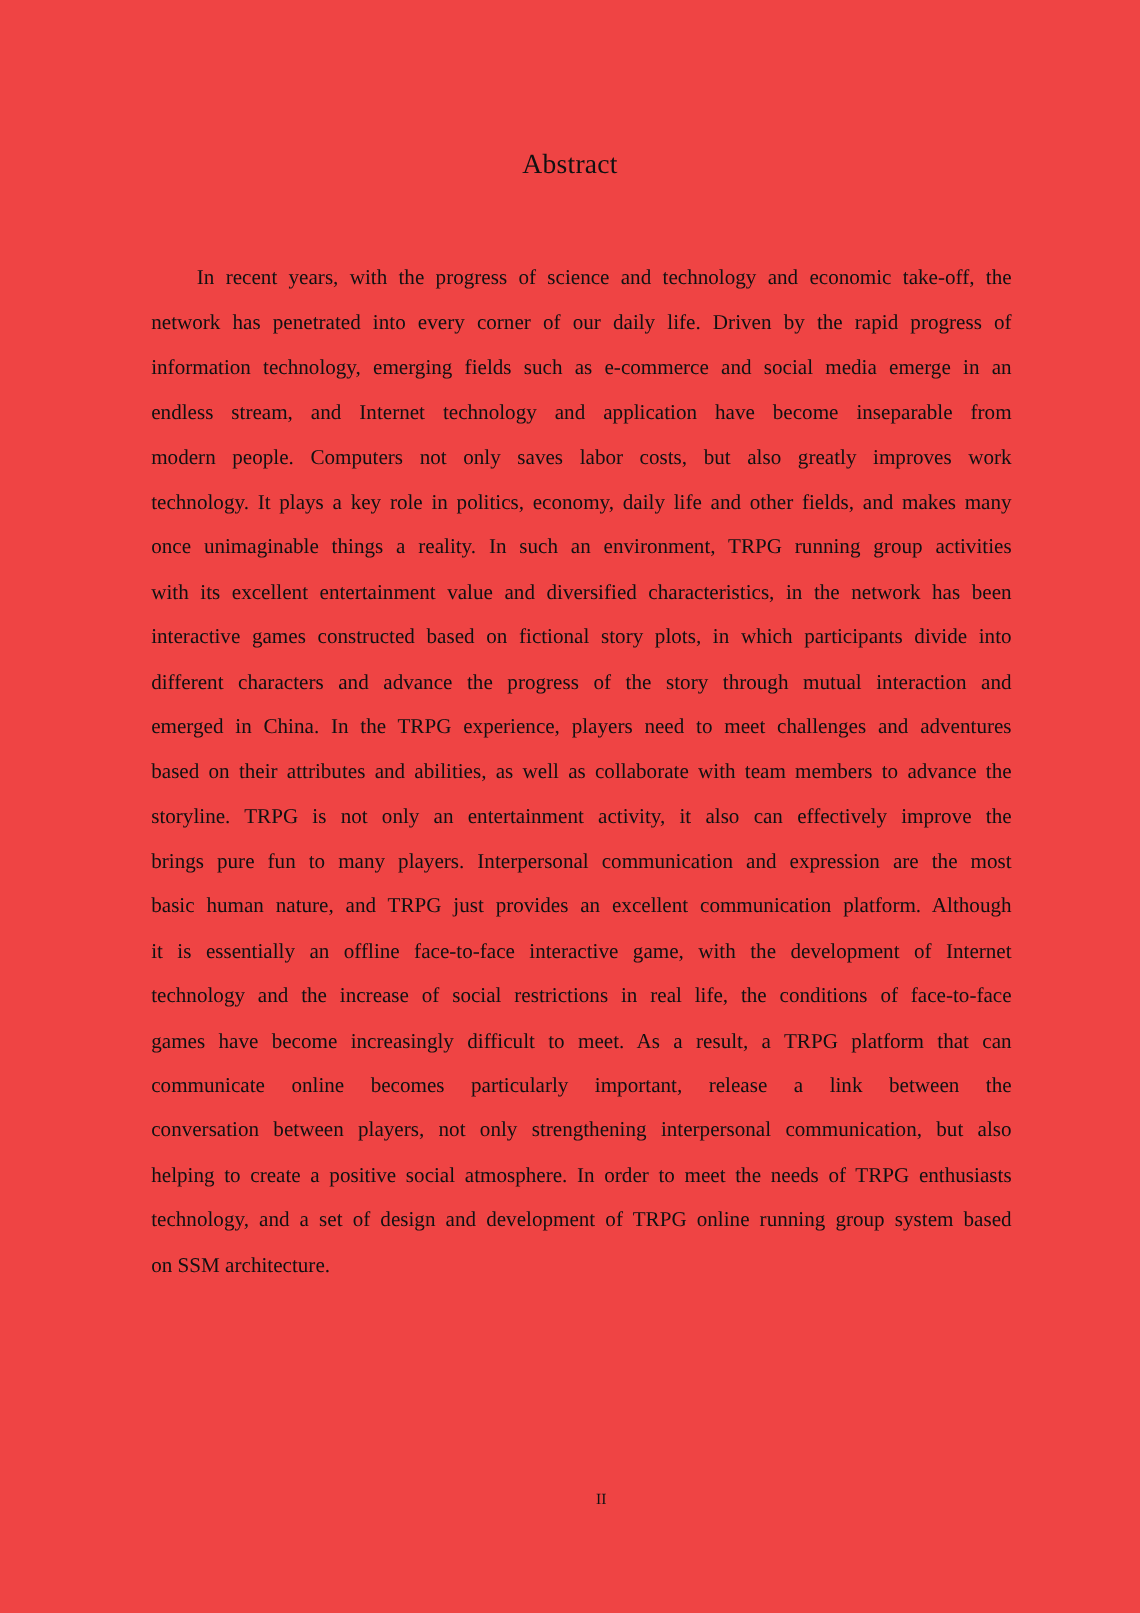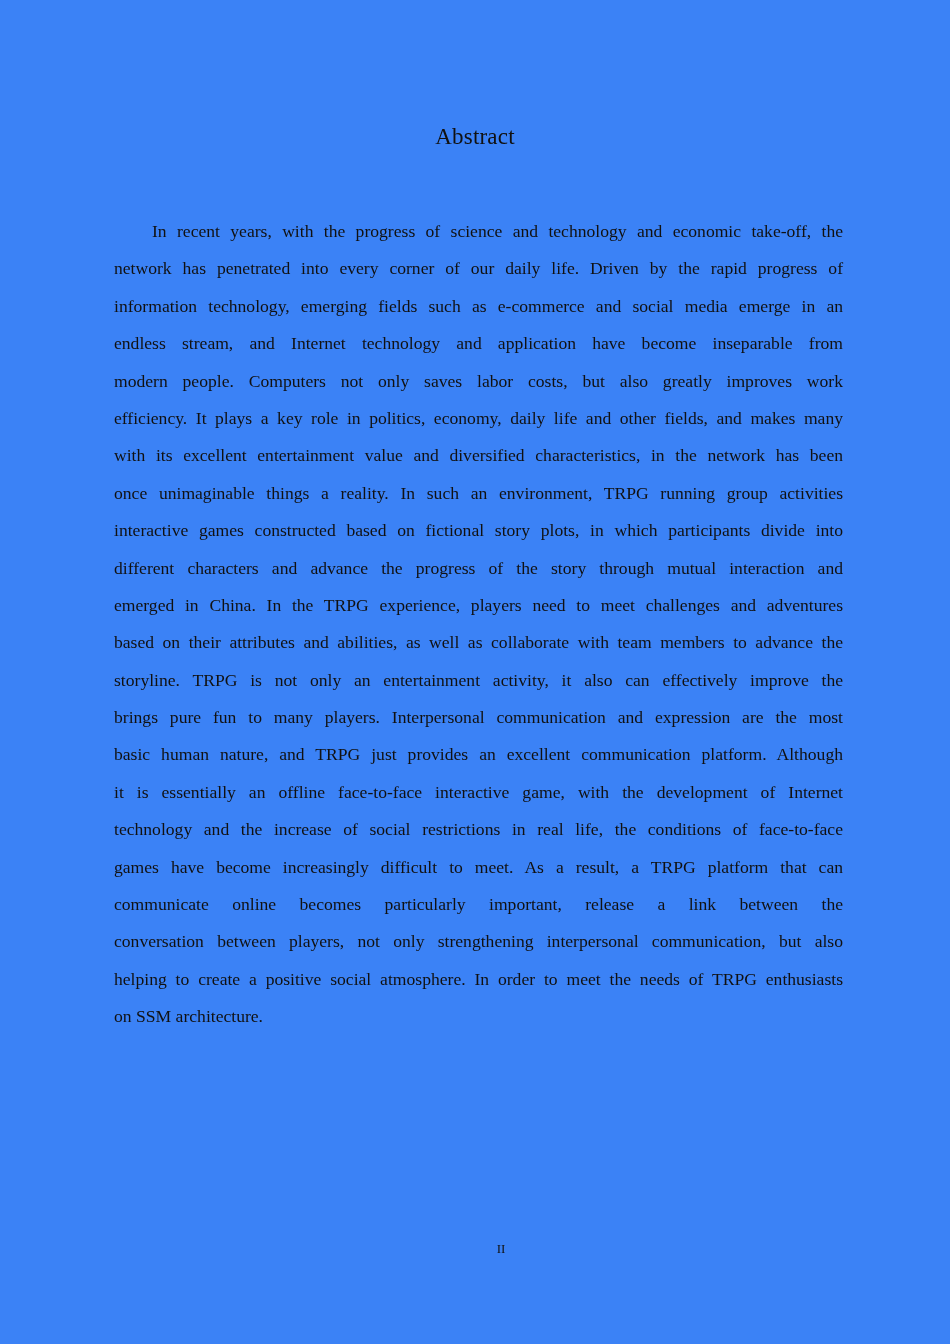--- a/index.html
+++ b/index.html
@@ -14,21 +14,21 @@
       overflow: hidden;
       font-family: "Liberation Serif", "DejaVu Serif", serif;
       color: #111111;
     }
     .page {
       position: absolute;
       left: 0;
       top: 0;
       width: 950px;
       height: 1344px;
-      background: #3b82f6;
+      background: #ef4444;
     }
     .title {
       position: absolute;
       left: 0;
       width: 950px;
       top: 122px;
       text-align: center;
       font-size: 23px;
       line-height: 30px;
       letter-spacing: 0.2px;
@@ -40,20 +40,21 @@
       width: 729px;
     }
     .line {
       display: block;
       height: 37.4px;
       line-height: 32px;
       font-size: 17.6px;
       white-space: nowrap;
       text-align: justify;
       text-align-last: justify;
+      margin-left: 12px;
     }
     .line.first {
       padding-left: 38px;
     }
     .line.last {
       text-align-last: left;
     }
     .page-number {
       position: absolute;
       left: 0;
@@ -69,33 +70,34 @@
 
 <div class="page">
   <div class="title">Abstract</div>
 
   <div class="body-text">
     <span class="line first">In recent years, with the progress of science and technology and economic take-off, the</span>
     <span class="line">network has penetrated into every corner of our daily life. Driven by the rapid progress of</span>
     <span class="line">information technology, emerging fields such as e-commerce and social media emerge in an</span>
     <span class="line">endless stream,  and Internet technology  and application have become inseparable  from</span>
     <span class="line">modern people. Computers not only saves labor costs, but also greatly improves work</span>
-    <span class="line">efficiency. It plays a key role in politics, economy, daily life and other fields, and makes many</span>
+    <span class="line">technology. It plays a key role in politics, economy, daily life and other fields, and makes many</span>
+    <span class="line">once unimaginable things a reality. In such an environment, TRPG running group activities</span>
     <span class="line">with its excellent entertainment value and diversified characteristics, in the network has been</span>
-    <span class="line">once unimaginable things a reality. In such an environment, TRPG running group activities</span>
     <span class="line">interactive games constructed based on fictional story plots, in which participants divide into</span>
     <span class="line">different characters and advance the progress of the story through mutual interaction and</span>
     <span class="line">emerged in China. In the TRPG experience, players need to meet challenges and adventures</span>
     <span class="line">based on their attributes and abilities, as well as collaborate with team members to advance the</span>
     <span class="line">storyline. TRPG is not only an entertainment activity, it also can effectively improve the</span>
     <span class="line">brings pure fun to many players. Interpersonal communication and expression are the most</span>
     <span class="line">basic human nature, and TRPG just provides an excellent communication platform. Although</span>
     <span class="line">it is essentially an offline face-to-face interactive game, with the development of Internet</span>
     <span class="line">technology and the increase of social restrictions in real life, the conditions of face-to-face</span>
     <span class="line">games have become increasingly difficult to meet. As a result, a TRPG platform that can</span>
     <span class="line">communicate online becomes particularly  important, release a  link between the</span>
     <span class="line">conversation between players, not only strengthening interpersonal communication, but also</span>
     <span class="line">helping to create a positive social atmosphere. In order to meet the needs of TRPG enthusiasts</span>
+    <span class="line">technology, and a set of design and development of TRPG online running group system based</span>
     <span class="line last">on SSM architecture.</span>
   </div>
 
   <div class="page-number">II</div>
 </div>
 
 </body></html>

